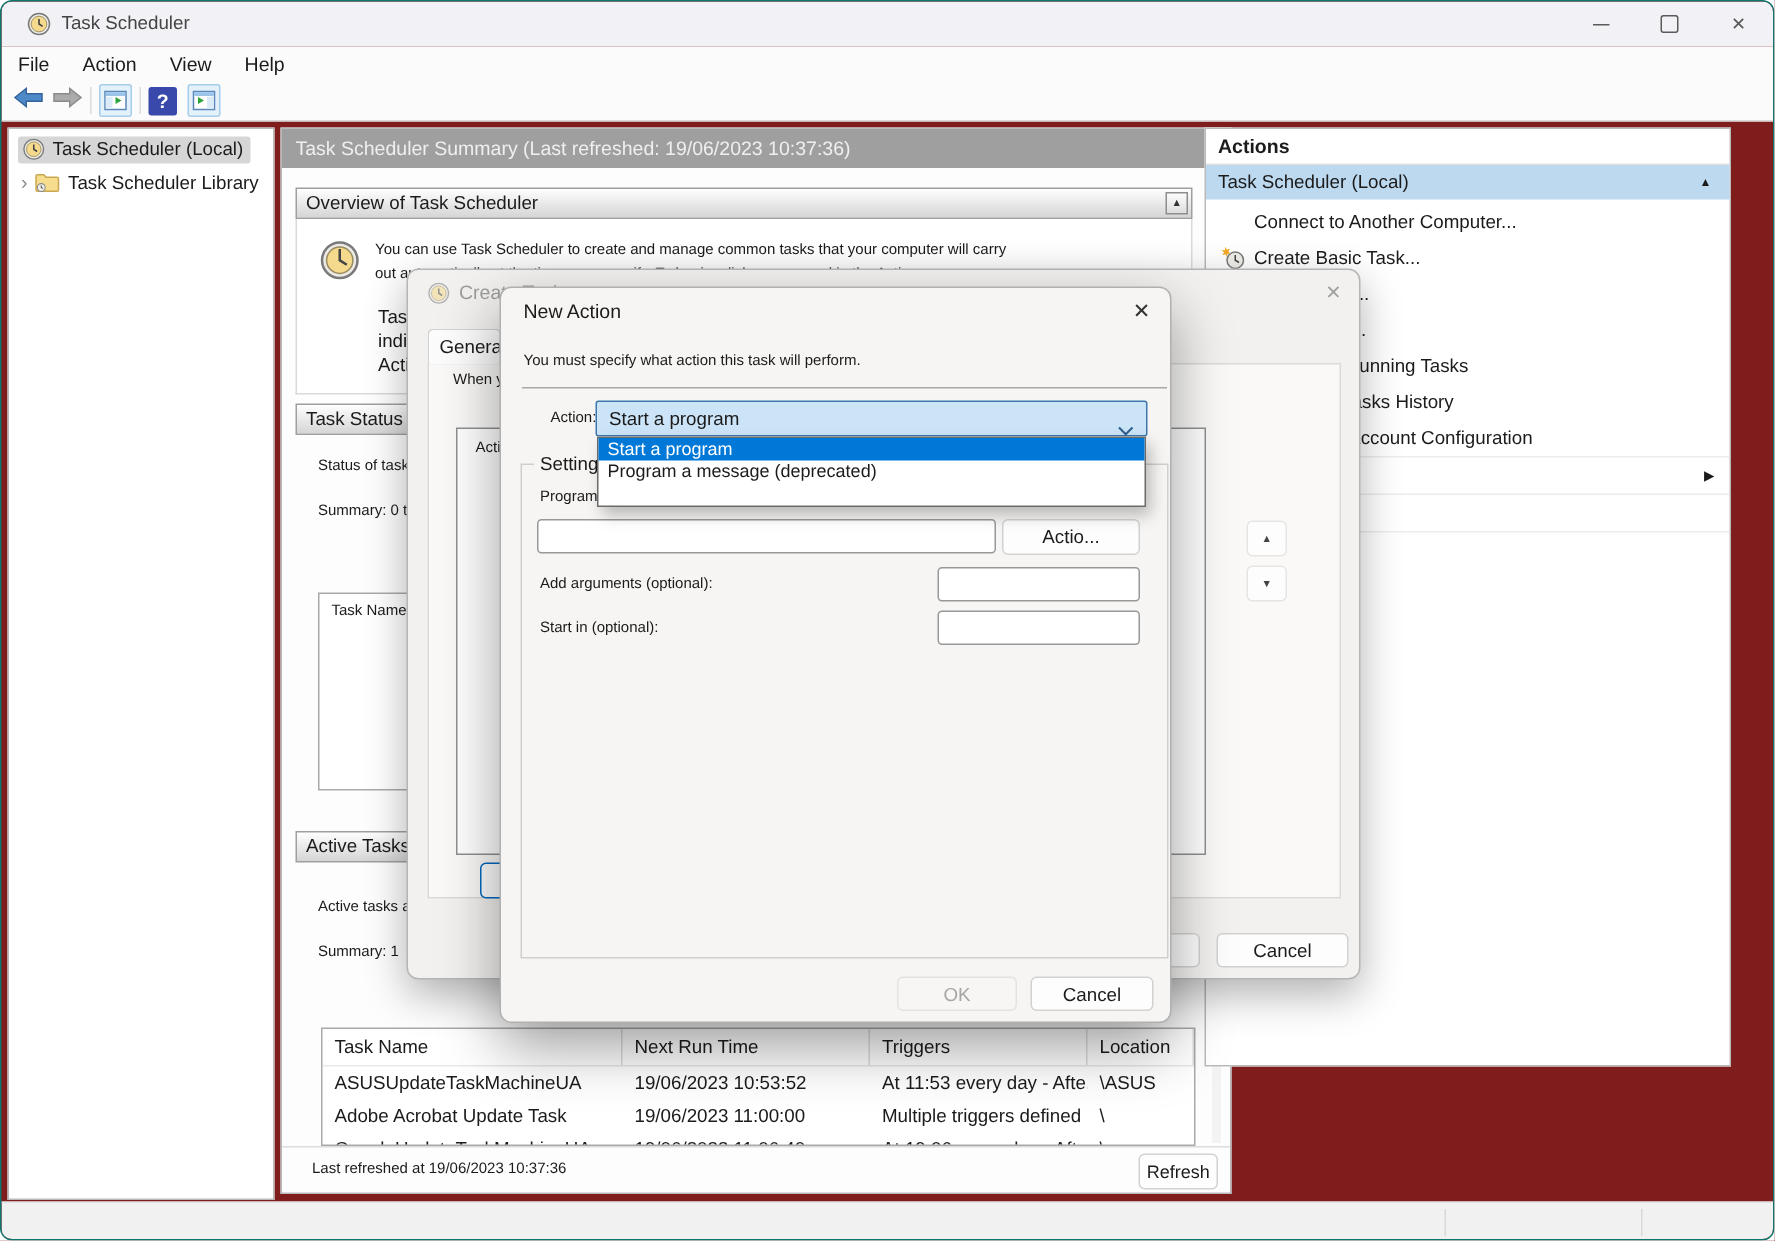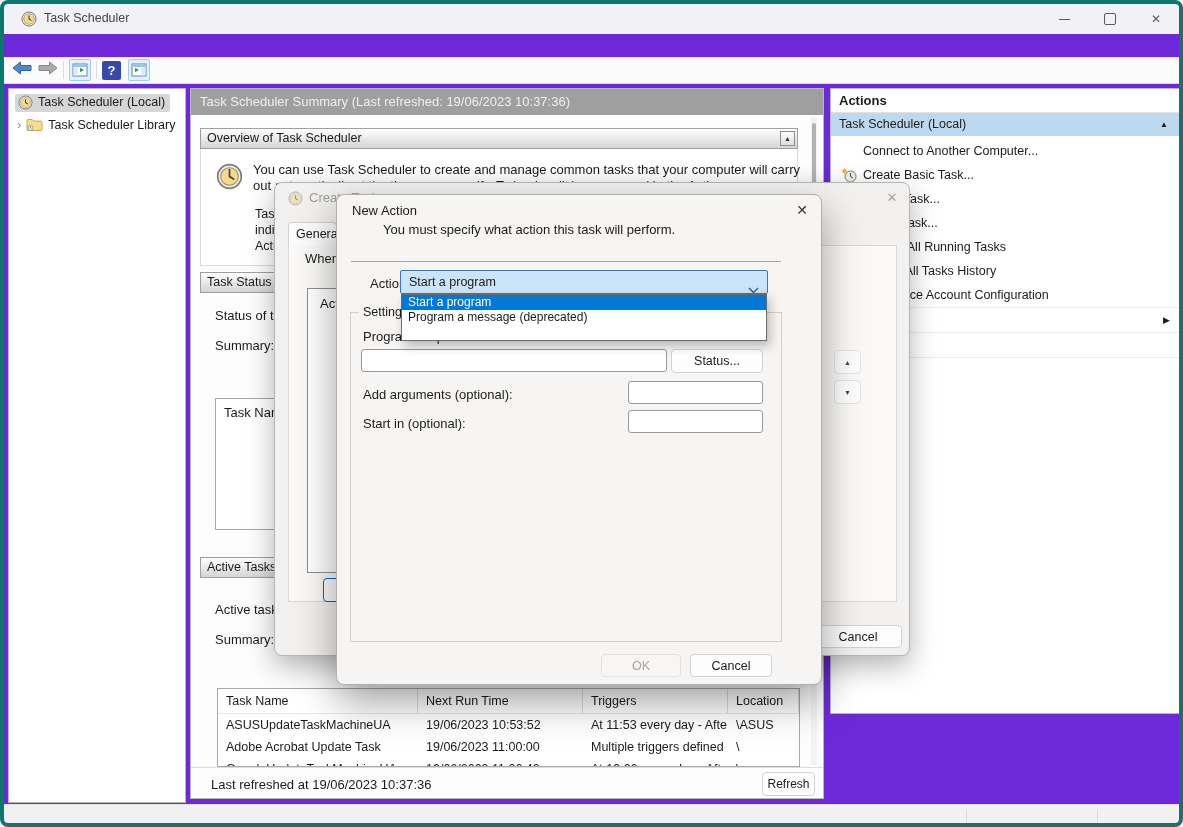--- a/index.html
+++ b/index.html
@@ -1,16 +1,16 @@
 <!DOCTYPE html>
 <html><head>
 <meta charset="utf-8">
 <style>
   html,body{margin:0;padding:0;background:#fff;font-family:"Liberation Sans","DejaVu Sans",sans-serif;color:#1b1b1b;}
-  #app{position:relative;width:1183px;height:827px;background:#6d28d9;border-radius:8px;overflow:hidden;border:4px solid #0f766e;box-sizing:border-box;}
+  #app{position:relative;width:1183px;height:827px;background:#7f1d1d;border-radius:8px;overflow:hidden;border:1px solid #0f766e;box-sizing:border-box;}
   .abs{position:absolute;}
   
   .titlebar{position:absolute;left:0;top:0;right:0;height:30px;background:#f2f1f5;}
   .titlebar .title{position:absolute;left:40px;top:7px;font-size:12.5px;color:#444;}
   .winctl{position:absolute;top:0;right:0;height:30px;display:flex;}
   .winbtn{width:46px;height:30px;display:flex;align-items:center;justify-content:center;color:#5a5a5a;font-size:12px;}
   .winmin{display:inline-block;width:11px;border-top:1px solid #5a5a5a;}
   .winmax{display:inline-block;width:10px;height:10px;border:1px solid #5a5a5a;border-radius:2px;}
   
   .menubar{position:absolute;left:0;top:30px;right:0;height:23px;background:#fbfbfb;display:flex;gap:22px;padding-left:11px;align-items:center;font-size:13px;}
@@ -23,21 +23,21 @@
   .helpico{width:19px;height:19px;background:#3949ab;border-radius:2px;color:#fff;font-weight:bold;font-size:13px;display:flex;align-items:center;justify-content:center;}
   
   .panel{position:absolute;background:#fff;border:1px solid #b9b9b9;box-sizing:border-box;}
   
   .treerow{position:relative;height:19px;display:flex;align-items:center;font-size:12.5px;white-space:nowrap;}
   .sel-gray{background:#d6d6d6;border-radius:2px;padding:1px 5px 2px 3px;display:flex;align-items:center;}
   
   .mainhdr{position:absolute;left:0;top:0;right:0;height:26px;background:#9f9f9f;color:#efefef;font-size:13px;line-height:26px;padding-left:9px;white-space:nowrap;overflow:hidden;}
   .secbar{position:absolute;height:21px;background:linear-gradient(#fefefe,#d5d5d5);border:1px solid #9f9f9f;box-sizing:border-box;font-size:12.5px;line-height:19px;padding-left:6px;}
   .collbtn{position:absolute;right:2px;top:2px;width:15px;height:15px;border:1px solid #8e8e8e;background:linear-gradient(#fcfcfc,#dedede);font-size:7px;line-height:13px;text-align:center;color:#333;box-sizing:border-box;}
-  .ptext{position:absolute;font-size:13px;white-space:nowrap;}
+  .ptext{position:absolute;font-size:10px;white-space:nowrap;}
   
   .tbl{position:absolute;background:#fff;border:1px solid #a9a9a9;box-sizing:border-box;overflow:hidden;font-size:12.5px;}
   .trow{display:flex;height:22px;line-height:22px;white-space:nowrap;}
   .trow.hdr{height:24px;line-height:24px;border-bottom:1px solid #e8e8e8;}
   .tc{padding-left:8px;box-sizing:border-box;overflow:hidden;}
   .trow.hdr .tc{border-right:1px solid #dcdcdc;}
   .c1{width:200px;}.c2{width:165px;}.c3{width:145px;}.c4{width:71px;}
   
   .acttitle{height:23px;font-size:13px;font-weight:bold;line-height:23px;padding-left:8px;border-bottom:1px solid #e3e3e3;}
   .actgroup{position:relative;height:23px;background:#bdd9ef;font-size:12.5px;line-height:23px;padding-left:8px;}
@@ -83,20 +83,26 @@
         </div>
       <div class="winbtn">
           <span class="winmax"></span>
         </div>
       <div class="winbtn">
           <span>✕</span>
         </div>
     </div>
   </div>
 
+  <div class="menubar">
+    <span>File</span>
+    <span>Action</span>
+    <span>View</span>
+    <span>Help</span>
+  </div>
 
   <div class="toolbar">
     <span style="margin-left:8px;">
       <svg width="20" height="14" viewBox="0 0 20 14">
           <path d="M8.5 1v3.5H19v5H8.5V13L1 7z" fill="#4e8ac8" stroke="#35639c"></path>
         </svg>
     </span>
     <span style="margin-left:6px;">
       <svg width="20" height="14" viewBox="0 0 20 14">
           <path d="M11.5 1v3.5H1v5h10.5V13L19 7z" fill="#ababab" stroke="#8a8a8a"></path>
@@ -220,21 +226,21 @@
 
     <div class="abs" style="left:0;top:678px;right:0;border-top:1px solid #dcdcdc;"></div>
     <div class="ptext" style="left:20px;top:688px;">Last refreshed at 19/06/2023 10:37:36</div>
     <div class="btn" style="left:571px;top:683px;width:53px;height:24px;font-size:12px;">Refresh</div>
 
     <div class="scrolltrack" style="left:620px;top:28px;height:648px;">
       <div class="scrollthumb" style="left:1px;top:6px;height:555px;"></div>
     </div>
   </div>
 
-  <div class="panel" style="left:826px;top:84px;width:351px;height:626px;">
+  <div class="panel" style="left:802px;top:84px;width:351px;height:626px;">
     <div class="acttitle">Actions</div>
     <div class="actgroup">
       <span>Task Scheduler (Local)</span>
       <span class="abs" style="right:12px;top:0;font-size:8px;">▲</span>
     </div>
 
     <div class="actrow" style="top:50px;">
       <span class="lbl">Connect to Another Computer...</span>
     </div>
     <div class="actrow" style="top:74px;">
@@ -303,35 +309,35 @@
         <span style="font-size:7px;color:#444;">▲</span>
       </div>
     <div class="btn" style="left:559px;top:197px;width:27px;height:24px;border-color:#e6e5e3;">
         <span style="font-size:7px;color:#444;">▼</span>
       </div>
     <div class="btn" style="left:48px;top:395px;width:80px;height:24px;border:1px solid #0067c0;">New...</div>
     <div class="btn" style="left:440px;top:442px;width:88px;height:23px;">OK</div>
     <div class="btn" style="left:539px;top:442px;width:88px;height:23px;">Cancel</div>
   </div>
 
-  <div class="dlg na" style="left:332px;top:190px;width:486px;height:491px;padding-left:40px;">
+  <div class="dlg na" style="left:332px;top:190px;width:448px;height:491px;padding-left:40px;">
     <span class="dlgtitle" style="left:15px;top:8px;">New Action</span>
     <span class="closex" style="right:10px;top:7px;font-size:14px;">✕</span>
 
-    <div class="ptext" style="left:15px;top:27px;margin-left:31px;">You must specify what action this task will perform.</div>
+    <div class="ptext" style="left:15px;top:43px;">You must specify what action this task will perform.</div>
     <div class="abs" style="left:14px;top:66px;width:430px;border-top:1px solid #a8a8a8;"></div>
 
     <div class="ptext" style="left:33px;top:81px;">Action:</div>
 
     <div class="group" style="left:13px;top:117px;width:432px;height:330px;"></div>
     <span class="grouplbl" style="left:22px;top:110px;">Settings</span>
 
     <div class="ptext" style="left:26px;top:134px;">Program/script:</div>
     <input class="txt" style="left: 24px; top: 154px; width: 306px; height: 23px;" value="">
-    <div class="btn" style="left:334px;top:154px;width:92px;height:24px;">Status...</div>
+    <div class="btn" style="left:334px;top:154px;width:92px;height:24px;">Actio...</div>
 
     <div class="ptext" style="left:26px;top:192px;">Add arguments (optional):</div>
     <input class="txt" style="left: 291px; top: 186px; width: 135px; height: 23px;" value="">
 
     <div class="ptext" style="left:26px;top:221px;">Start in (optional):</div>
     <input class="txt" style="left: 291px; top: 215px; width: 135px; height: 23px;" value="">
 
     <div class="combo" style="left:63px;top:75px;width:368px;height:24px;">
       <span>Start a program</span>
       <span class="abs" style="right:8px;top:8px;">

